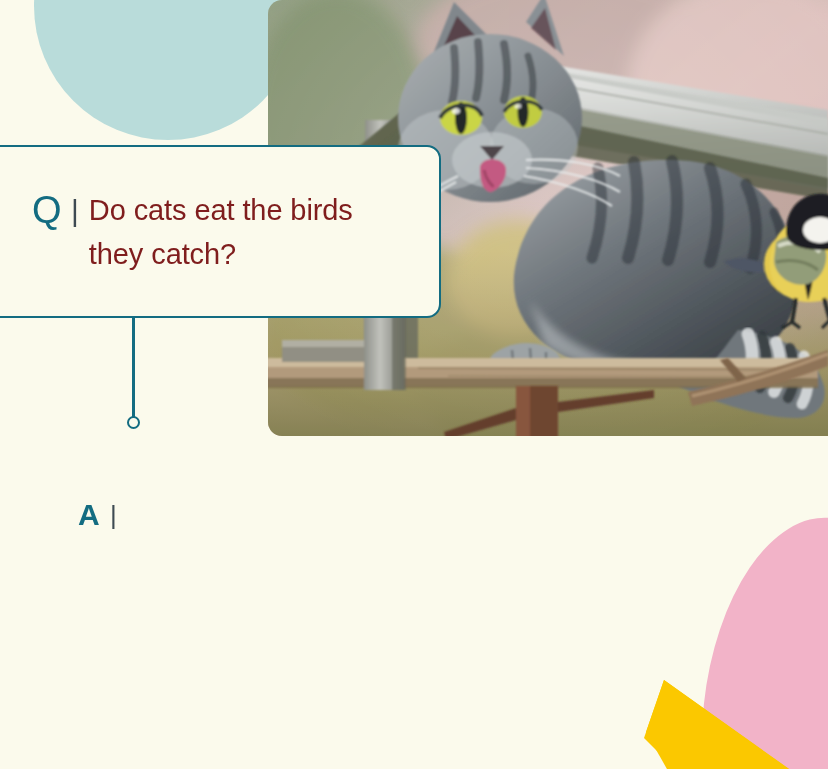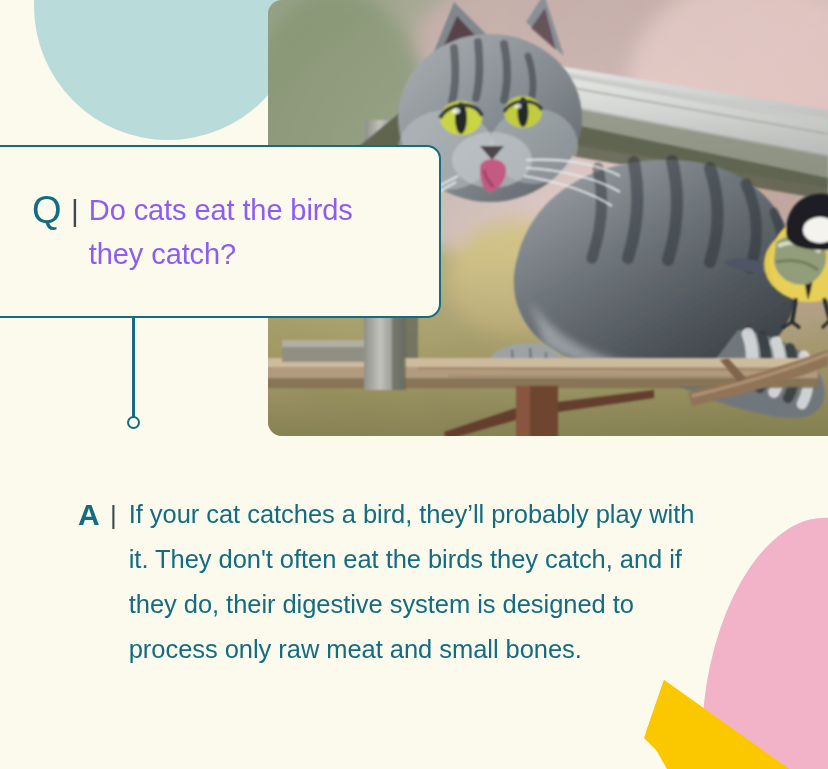--- a/index.html
+++ b/index.html
@@ -100,21 +100,21 @@
 
   .qa-pipe {
     color: #3E4A52;
     font-size: 30px;
     line-height: 46px;
     margin: 0 10px 0 9px;
     font-weight: 300;
   }
 
   .q-text {
-    color: #8b5cf6;
+    color: #7f1d1d;
     font-size: 29px;
     line-height: 44px;
     font-weight: 400;
     letter-spacing: -0.1px;
     max-width: 300px;
   }
 
   
   .connector {
     position: absolute;
@@ -417,21 +417,20 @@
   </div>
 
   <div class="connector">
     <div class="connector-line"></div>
     <div class="connector-dot"></div>
   </div>
 
   <div class="a-block">
     <span class="a-letter">A</span>
     <span class="a-pipe">|</span>
-    <span class="a-text">If your cat catches a bird, they’ll probably play with it. They don't often eat the birds they catch, and if they do, their digestive system is designed to process only raw meat and small bones.</span>
   </div>
 
   <div class="deco-pink-leaf"></div>
 
   <div class="deco-yellow-tri">
     <svg width="220" height="120" viewBox="0 0 220 120">
       <polygon points="24,8 176,116 58,120 4,66" fill="#FBC800"></polygon>
       <polygon points="24,8 178,118 40,120 6,60" fill="#FBC800"></polygon>
     </svg>
   </div>

